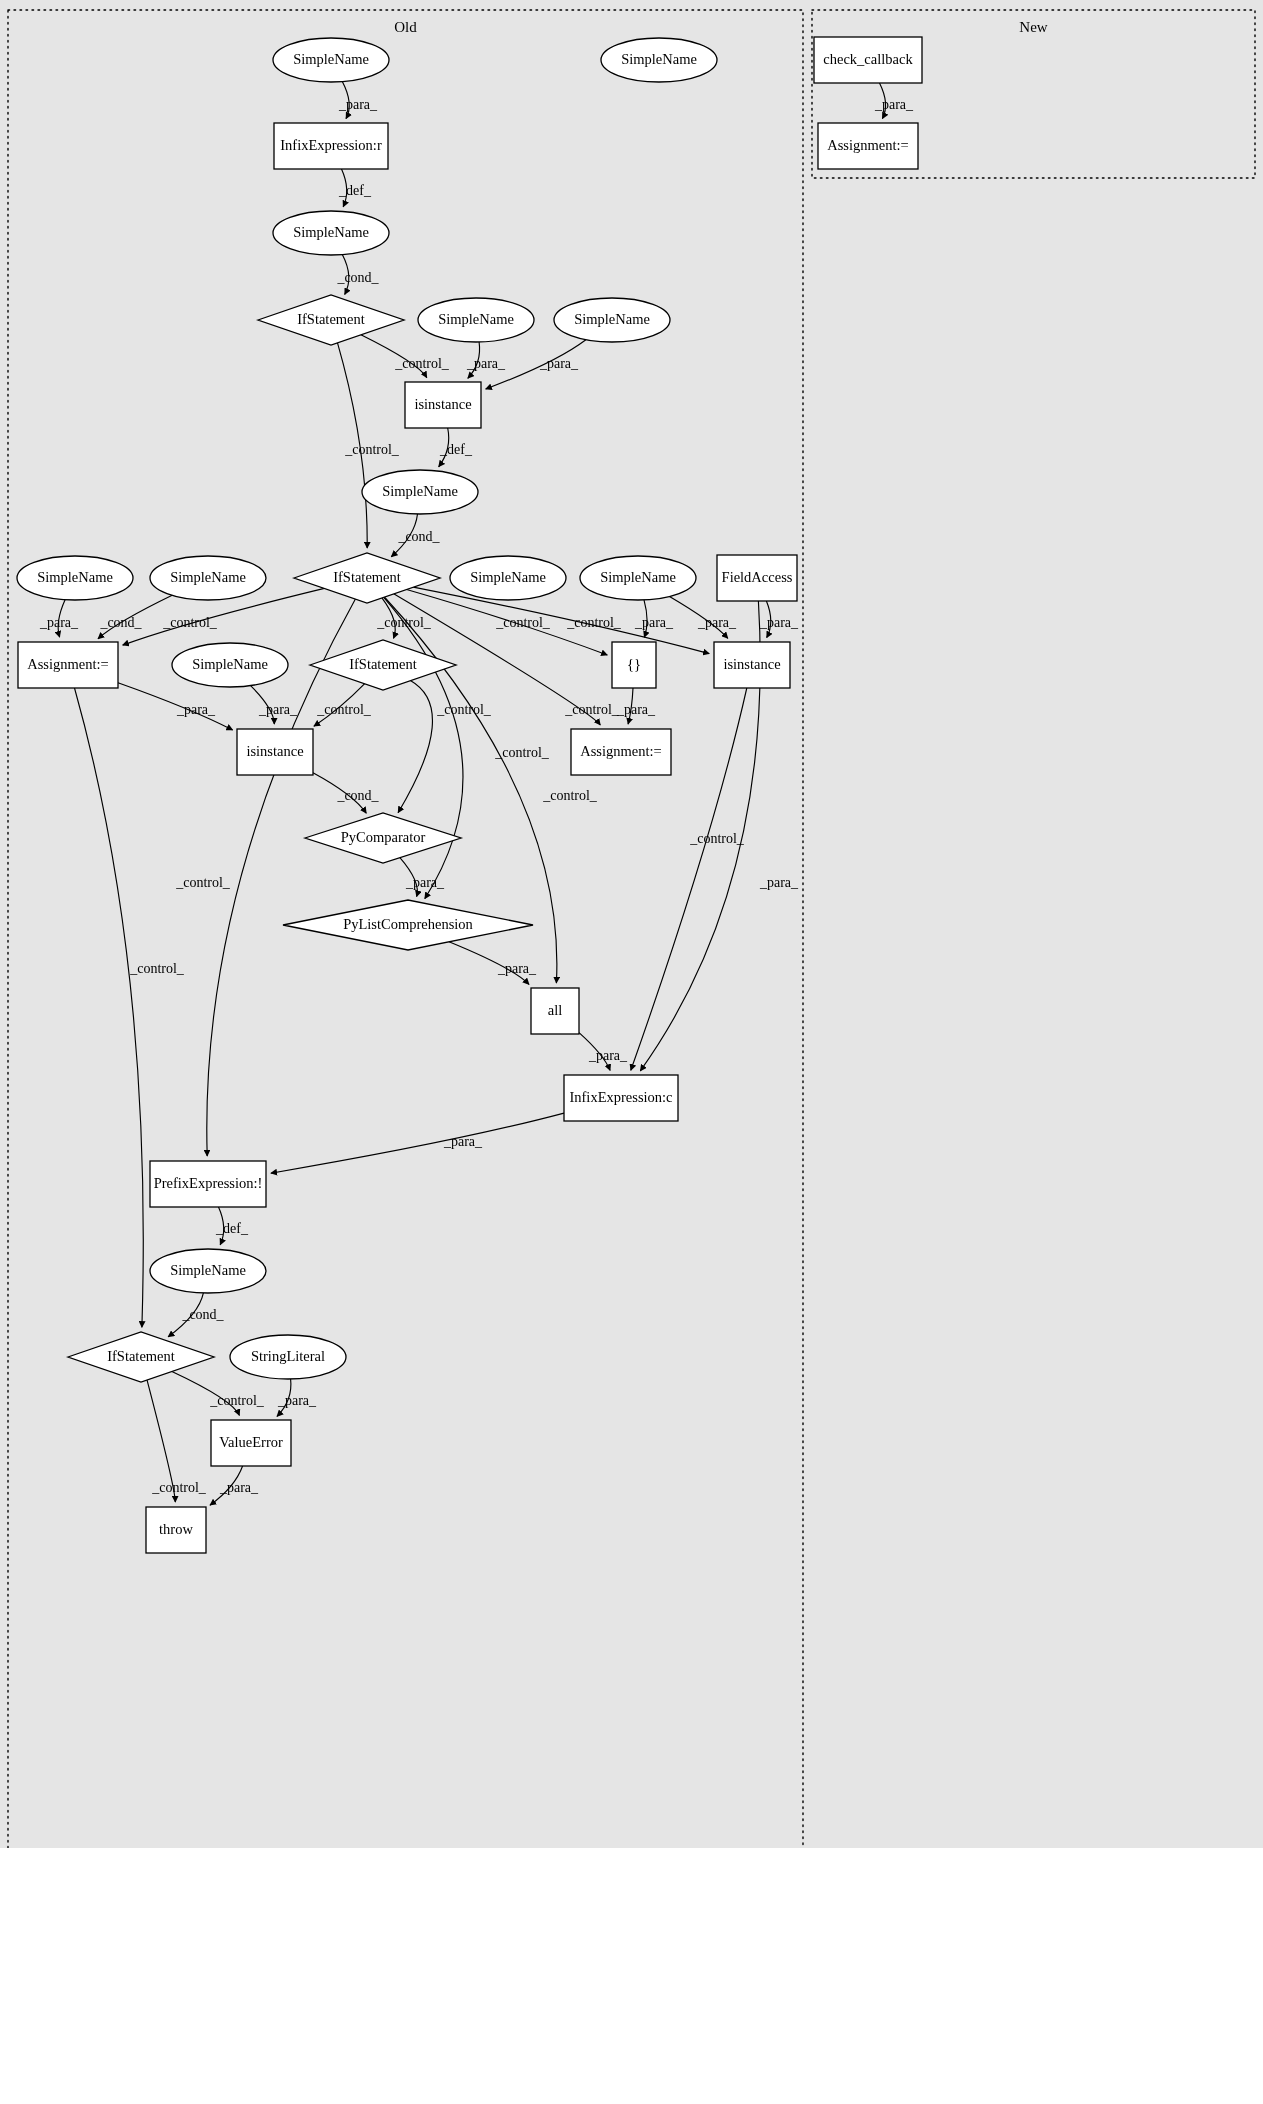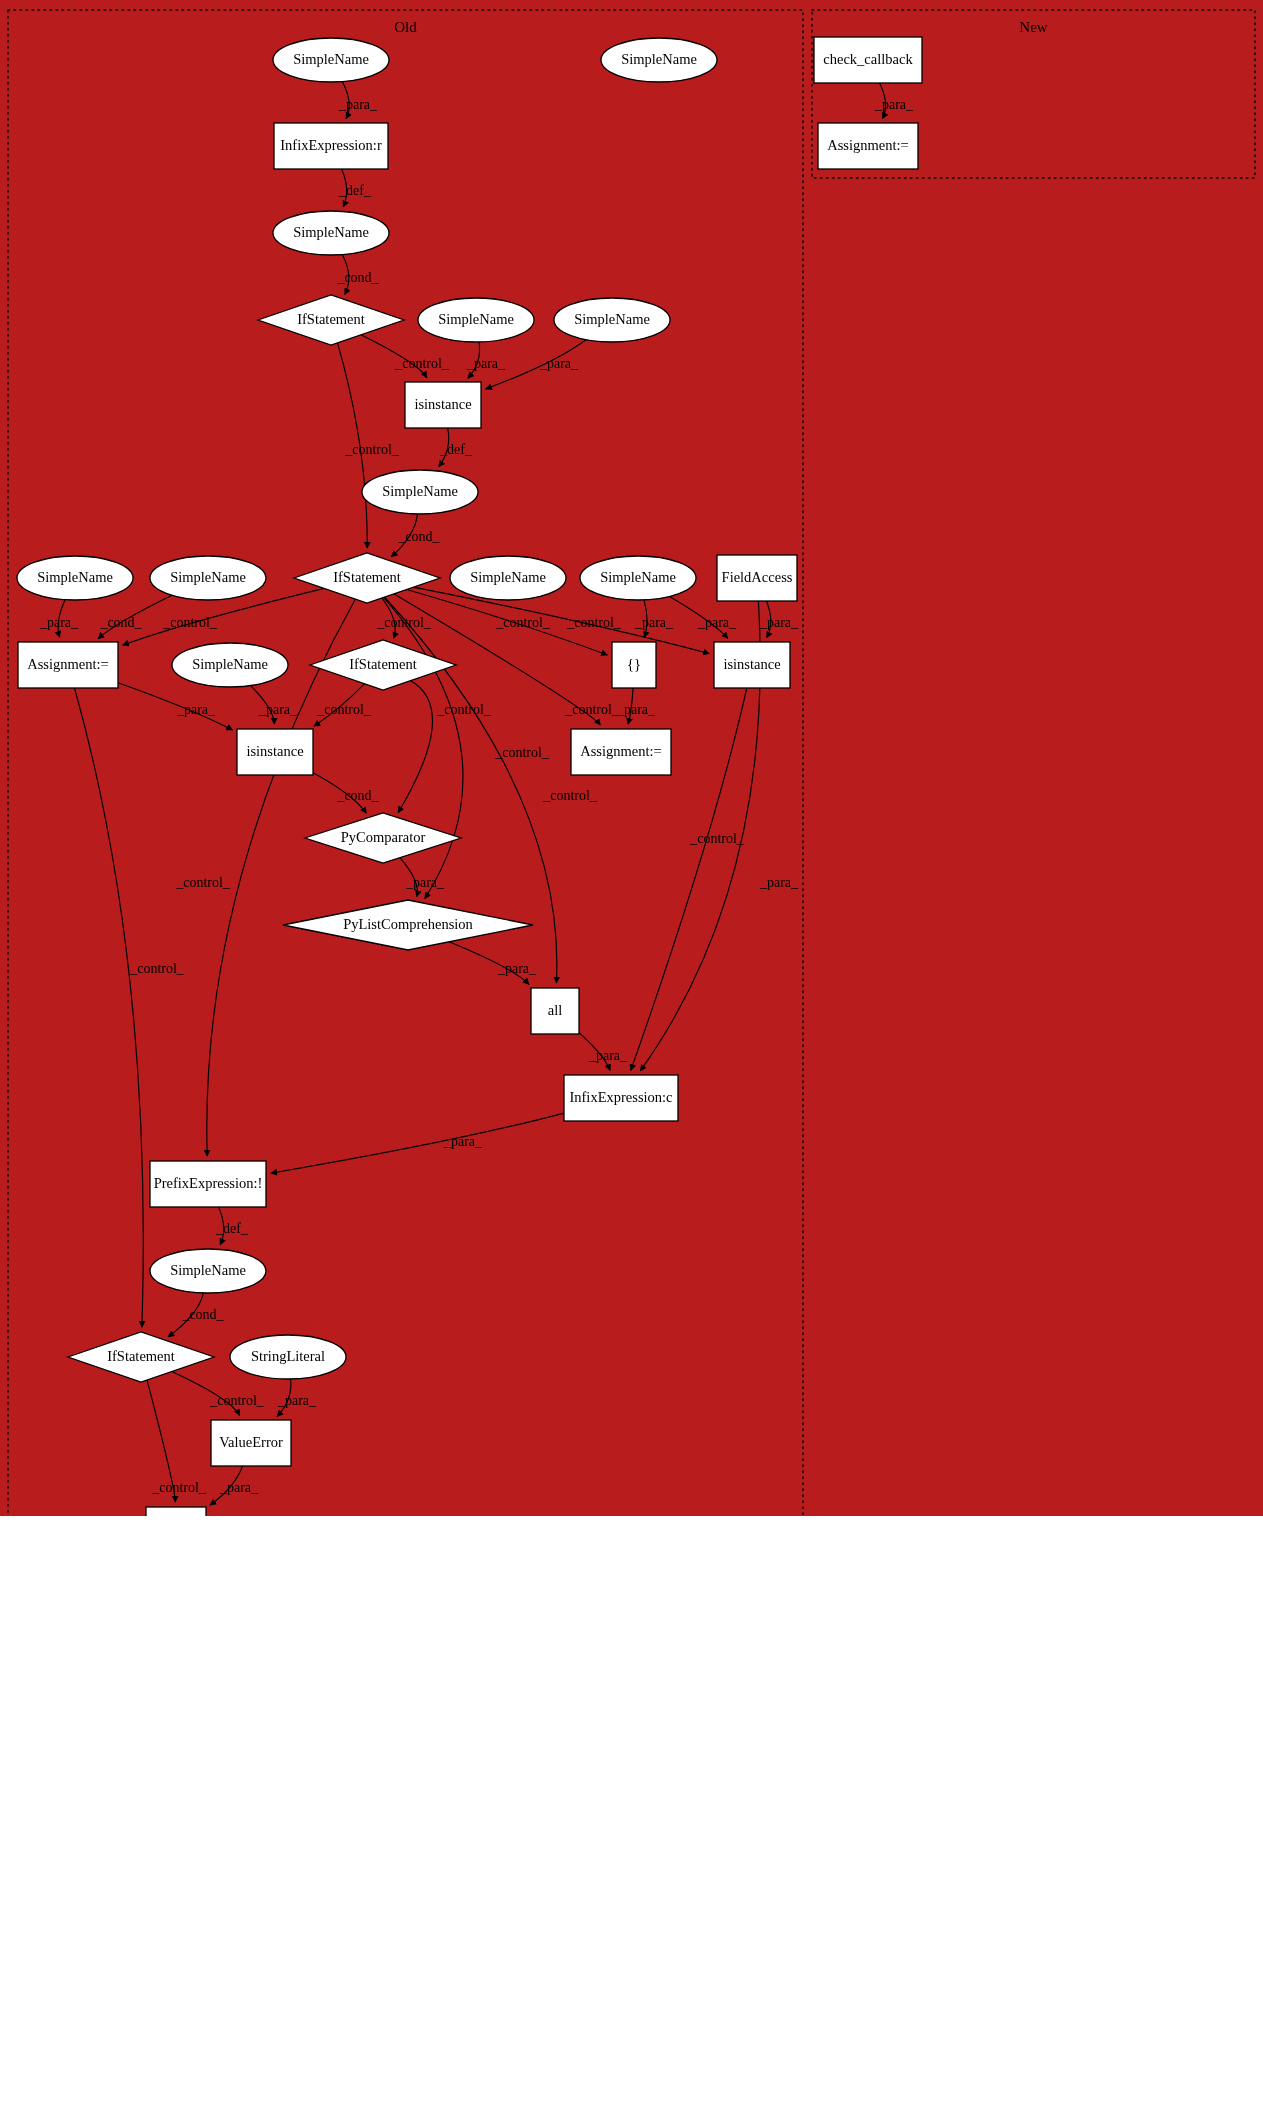--- a/index.html
+++ b/index.html
@@ -3,22 +3,22 @@
 <meta charset="utf-8">
 <style>
   html, body {
     margin: 0;
     padding: 0;
     background: #ffffff;
   }
   #page {
     position: relative;
     width: 1263px;
-    height: 1516px;
-    background: #b91c1c;
+    height: 1848px;
+    background: #e5e5e5;
     font-family: "Liberation Serif", "DejaVu Serif", serif;
   }
   svg#graph {
     position: absolute;
     left: 0;
     top: 0;
     width: 1263px;
     height: 2104px;
   }
   .cluster-box {

